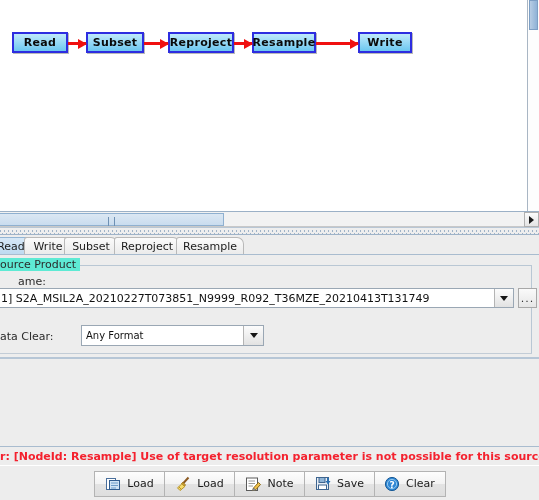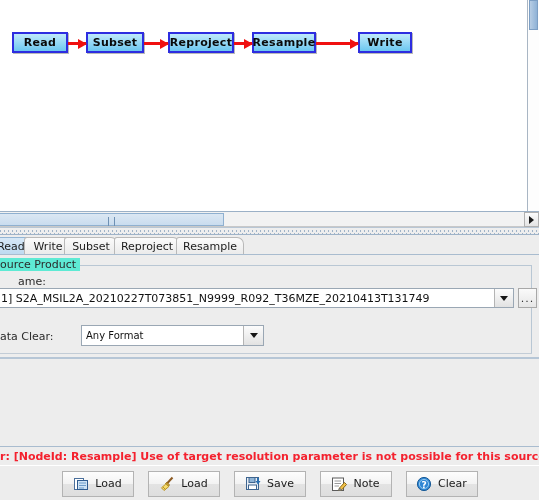--- a/index.html
+++ b/index.html
@@ -320,21 +320,21 @@
   
   #button-bar {
     position: absolute;
     left: 0; top: 465px;
     width: 539px; height: 35px;
     background: #ededed;
     border-top: 1px solid #ffffff;
     display: flex;
     align-items: center;
     justify-content: center;
-    gap: 16px;
+    gap: 0px;
   }
   .toolbtn {
     height: 26px;
     min-width: 72px;
     box-sizing: border-box;
     margin: 0 -1px;
     background: linear-gradient(to bottom, #fdfdfd 0%, #f3f3f3 48%, #e3e3e3 52%, #dedede 100%);
     border: 1px solid #b3b3b3;
     display: flex;
     align-items: center;
@@ -464,45 +464,45 @@
             <path d="M8 6.5 L10.5 9 L9.5 10 L6.5 7.5 Z" fill="#e0b23c" stroke="#9a7412"></path>
             <path d="M6.8 8 L9.8 10.6 L5 14.5 L2.5 11.8 Z" fill="#f6dc6b" stroke="#b8932a"></path>
             <line x1="4" y1="11" x2="6.5" y2="13.5" stroke="#b8932a"></line>
           </svg>
         </span>
         <span>Load</span>
       </div>
       <div class="toolbtn">
         <span>
           <svg width="17" height="16" viewBox="0 0 17 16">
-            <rect x="1.5" y="1.5" width="12" height="12" fill="#e9eef4" stroke="#3e6590"></rect>
-            <rect x="4" y="1.5" width="6" height="5" fill="#8fb4d6" stroke="#3e6590"></rect>
-            <rect x="3.5" y="9" width="8" height="4.5" fill="#ffffff" stroke="#3e6590"></rect>
-            <path d="M10.5 5 L15.5 5 L13 8.5 Z" fill="#2a6fb0"></path>
-            <rect x="12" y="2" width="2" height="3.5" fill="#2a6fb0"></rect>
-          </svg>
-        </span>
-        <span>Save</span>
-      </div>
-      <div class="toolbtn">
-        <span>
-          <svg width="17" height="16" viewBox="0 0 17 16">
             <rect x="1.5" y="2" width="11" height="12.5" fill="#ffffff" stroke="#5b5b5b"></rect>
             <line x1="3.5" y1="5" x2="10" y2="5" stroke="#9a9a9a"></line>
             <line x1="3.5" y1="7.5" x2="10" y2="7.5" stroke="#9a9a9a"></line>
             <line x1="3.5" y1="10" x2="8" y2="10" stroke="#9a9a9a"></line>
             <path d="M8.5 12 L13.5 6.5 L15.5 8.5 L10.5 14 L7.8 14.5 Z" fill="#f2c14a" stroke="#8a6a14"></path>
             <path d="M7.8 14.5 L8.5 12 L10.5 14 Z" fill="#d8d8d8" stroke="#6a6a6a"></path>
           </svg>
         </span>
         <span>Note</span>
       </div>
       <div class="toolbtn">
         <span>
           <svg width="17" height="16" viewBox="0 0 17 16">
+            <rect x="1.5" y="1.5" width="12" height="12" fill="#e9eef4" stroke="#3e6590"></rect>
+            <rect x="4" y="1.5" width="6" height="5" fill="#8fb4d6" stroke="#3e6590"></rect>
+            <rect x="3.5" y="9" width="8" height="4.5" fill="#ffffff" stroke="#3e6590"></rect>
+            <path d="M10.5 5 L15.5 5 L13 8.5 Z" fill="#2a6fb0"></path>
+            <rect x="12" y="2" width="2" height="3.5" fill="#2a6fb0"></rect>
+          </svg>
+        </span>
+        <span>Save</span>
+      </div>
+      <div class="toolbtn">
+        <span>
+          <svg width="17" height="16" viewBox="0 0 17 16">
             <circle cx="8" cy="8" r="6.6" fill="#2f86d4" stroke="#1a5b97"></circle>
             <circle cx="8" cy="8" r="4.6" fill="none" stroke="#9fd0f0" stroke-width="0.9"></circle>
             <text x="8" y="11.6" font-family="DejaVu Sans, sans-serif" font-size="9" font-weight="bold" fill="#ffffff" text-anchor="middle">?</text>
           </svg>
         </span>
         <span>Clear</span>
       </div>
     </div>
 
 </div>

